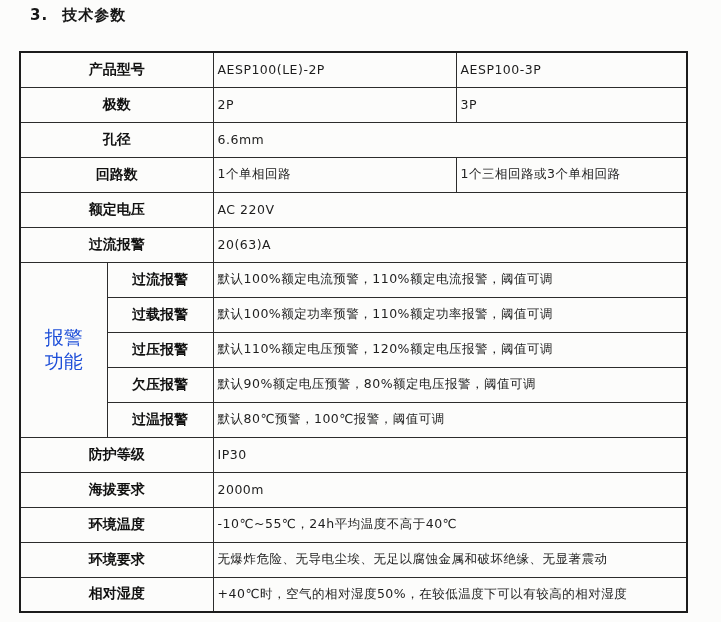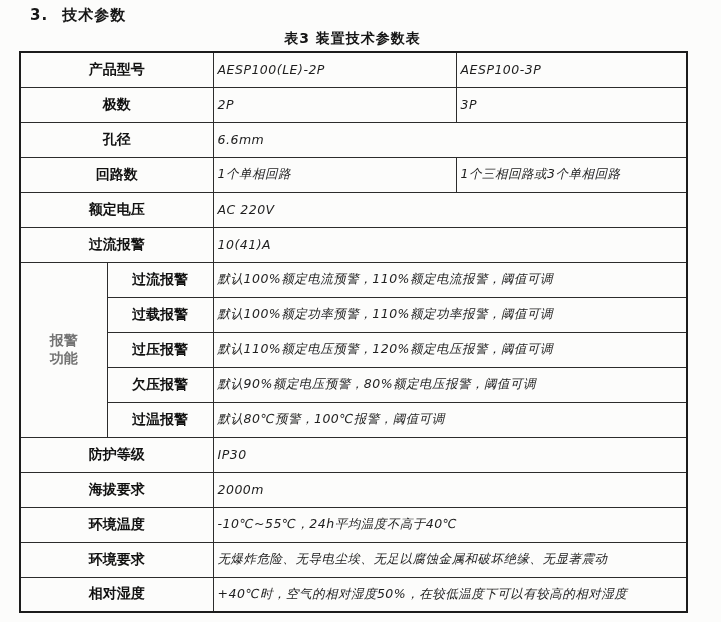--- a/index.html
+++ b/index.html
@@ -26,22 +26,22 @@
     border:2px solid #1c1c1c;
   }
   table.spec td, table.spec th{
     border:1px solid #2c2c2c;
     padding:1px 4px;
     vertical-align:middle;
     overflow:hidden;
   }
   table.spec tr{height:35px;}
   th.lbl{font-size:14px;font-weight:bold;color:#111;}
-  td.val{font-size:12.5px;font-weight:normal;color:#1d1d1d;letter-spacing:0.5px;font-style:italic;}
-  th.group-lbl{font-size:14px;font-weight:bold;color:#737373;padding:0;}
+  td.val{font-size:12.5px;font-weight:normal;color:#1d1d1d;letter-spacing:0.5px;}
+  th.group-lbl{font-size:19px;font-weight:normal;color:#1d4ed8;padding:0;}
   th.group-lbl .wrap2{display:inline-block;width:2.2em;line-height:1.25;}
   .overlay{
     position:absolute;left:0;top:224px;width:721px;
     text-align:center;
     font-size:48px;line-height:50px;font-weight:bold;
     letter-spacing:-2px;
     color:#2ec40d;
     text-shadow:1px 1px 0 #1f9e05;
     pointer-events:none;
     word-break:break-all;
@@ -50,21 +50,20 @@
 </style>
 </head>
 <body>
 
 <div class="page">
 
   <div class="section-heading">
     <span class="num">3.</span><span>技术参数</span>
   </div>
 
-  <div class="table-caption">表3 装置技术参数表</div>
 
   <table class="spec">
     <colgroup>
       <col style="width:87px">
         <col style="width:106px">
         <col style="width:243px">
         <col style="width:231px">
     </colgroup>
     <tbody>
       <tr>
@@ -85,21 +84,21 @@
         <th class="lbl" colspan="2">回路数</th>
         <td class="val">1个单相回路</td>
         <td class="val">1个三相回路或3个单相回路</td>
       </tr>
       <tr>
         <th class="lbl" colspan="2">额定电压</th>
         <td class="val" colspan="2">AC 220V</td>
       </tr>
       <tr>
         <th class="lbl" colspan="2">过流报警</th>
-        <td class="val" colspan="2">10(41)A</td>
+        <td class="val" colspan="2">20(63)A</td>
       </tr>
 
       <tr>
         <th class="group-lbl" rowspan="5">
           <span class="wrap2">报警功能</span>
         </th>
         <th class="lbl">过流报警</th>
         <td class="val" colspan="2">默认100%额定电流预警，110%额定电流报警，阈值可调</td>
       </tr>
       <tr>

